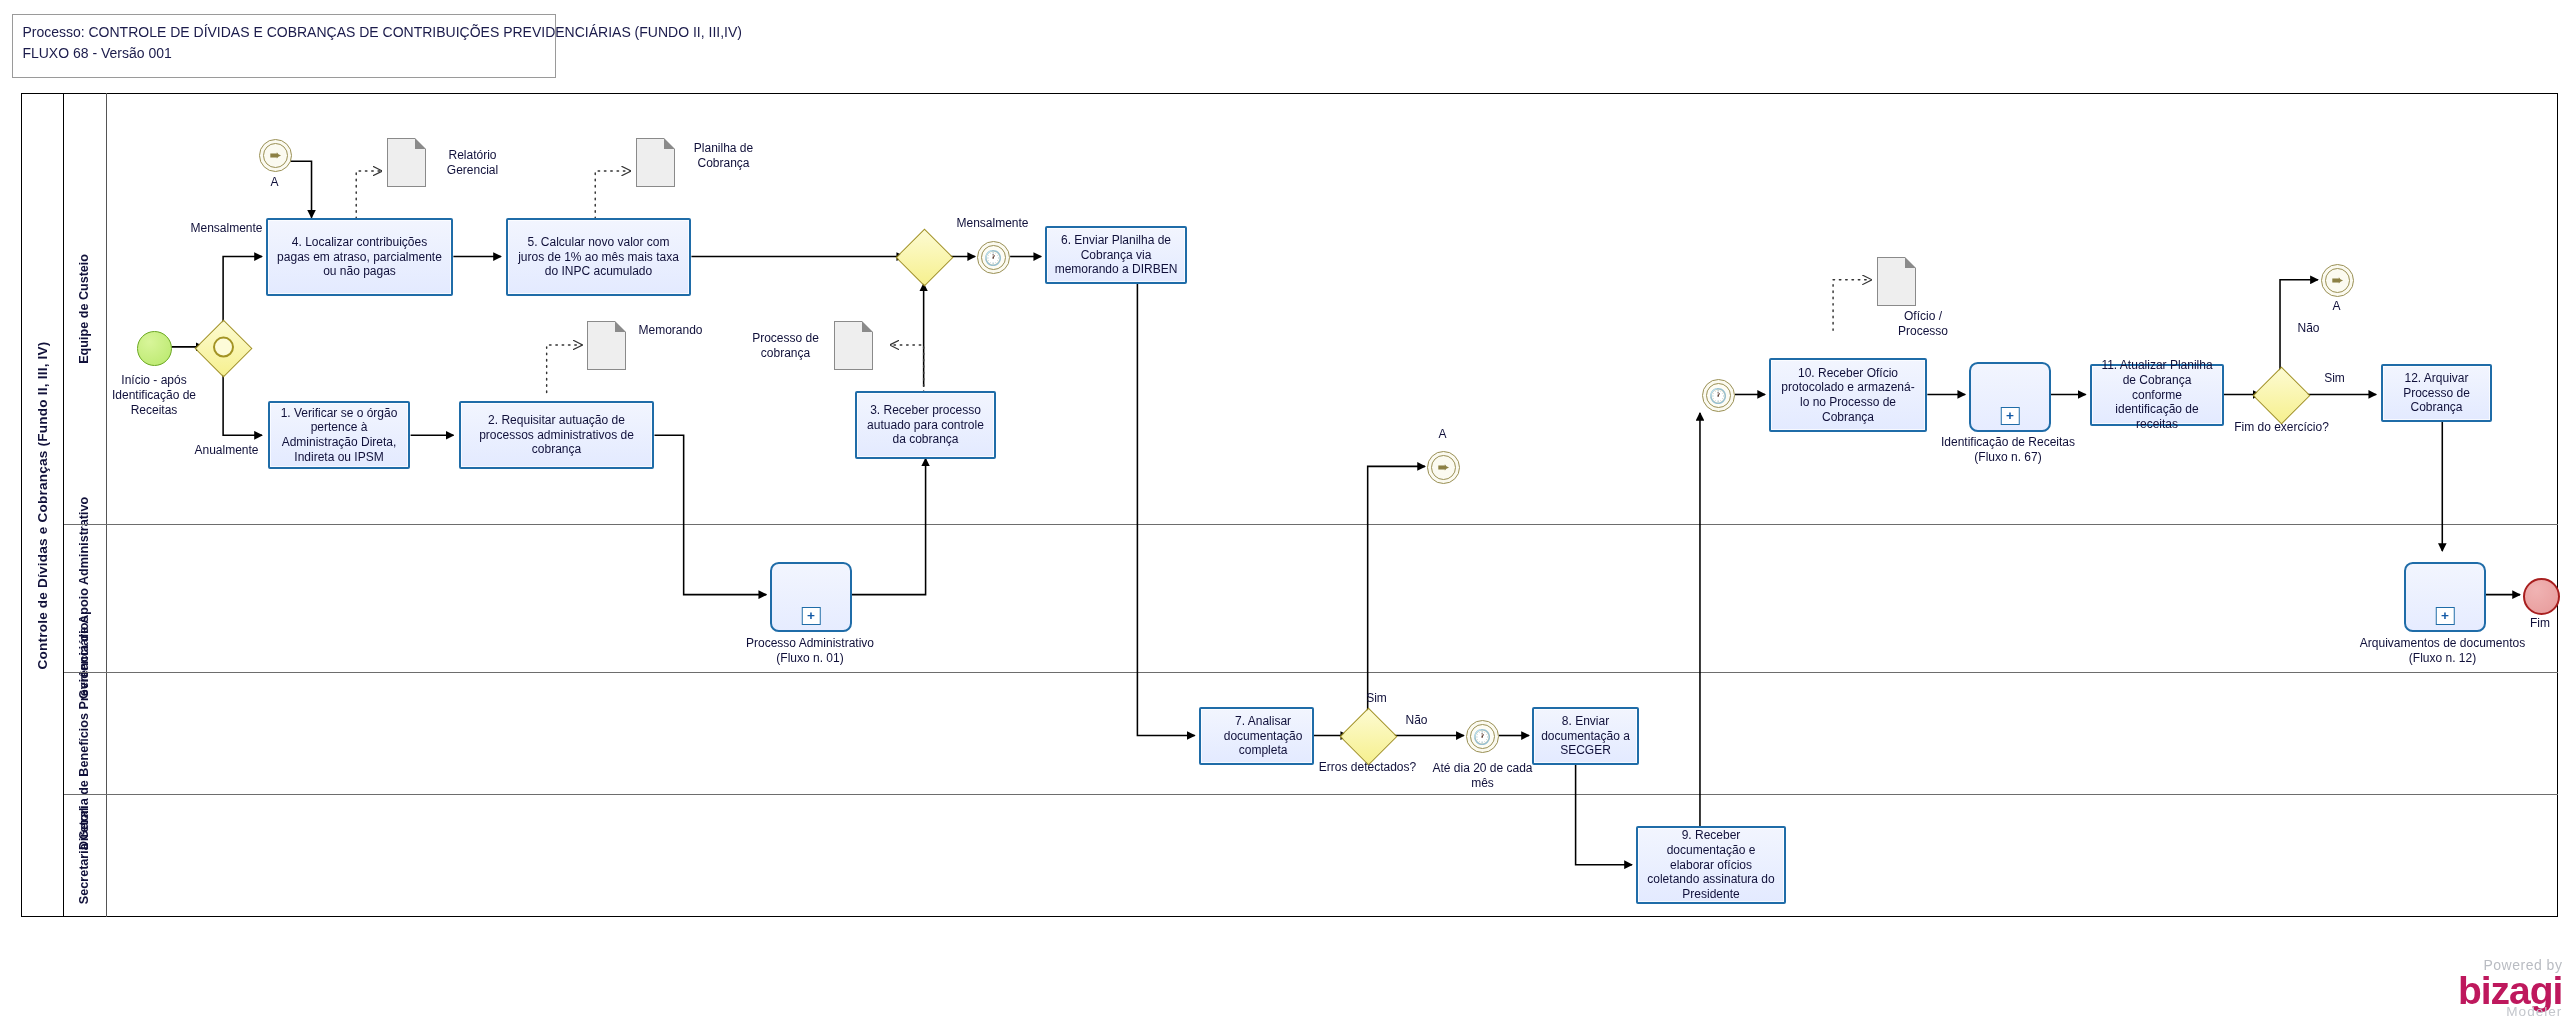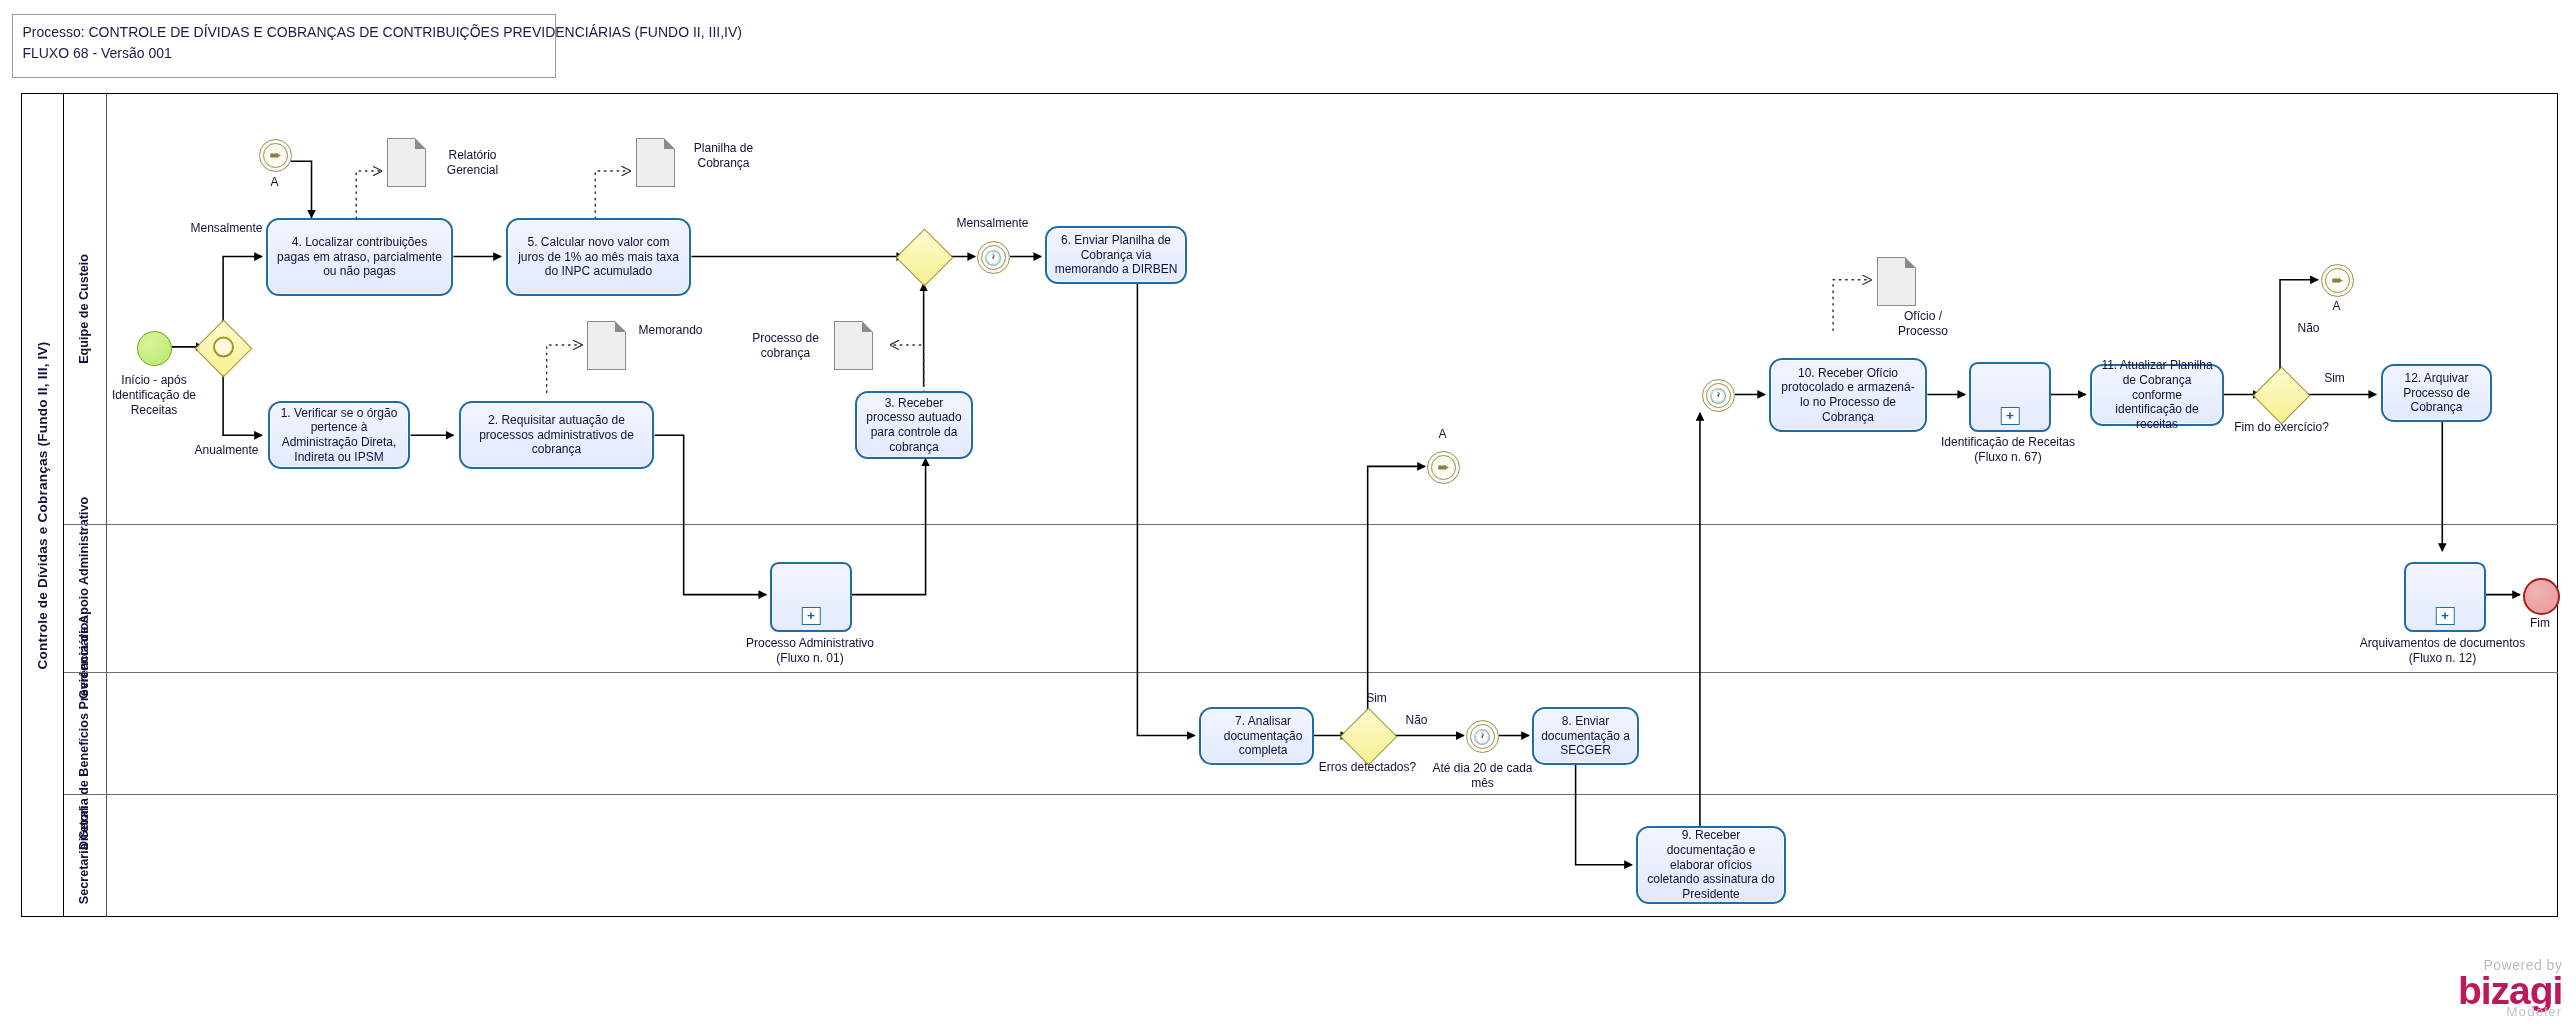--- a/index.html
+++ b/index.html
@@ -15,21 +15,21 @@
   
   #pool{left:21.4px;top:93px;width:2537px;height:824px;border:1.6px solid #000;background:#fff;}
   #pool-label{left:21.4px;top:93px;width:43px;height:824px;border-right:1.6px solid #000;display:flex;align-items:center;justify-content:center;}
   #pool-label span{transform:rotate(-90deg);white-space:nowrap;font-size:13.6px;font-weight:bold;letter-spacing:0.2px;}
 
   .lane-label{left:64px;border-right:1.2px solid #555;display:flex;align-items:center;justify-content:center;}
   .lane-label span{transform:rotate(-90deg);white-space:nowrap;font-size:12.6px;font-weight:bold;text-align:center;line-height:1.25;}
   .lane-sep{left:64px;width:2494px;height:0;border-top:1.4px solid #6d6d6d;}
 
   
-  .task{border:2.3px solid #1f6ca8;border-radius:13px;
+  .task{border:2.3px solid #1f6ca8;border-radius:2px;
         background:linear-gradient(180deg,#f2f5fe 0%,#e3eaff 100%);
         display:flex;align-items:center;justify-content:center;text-align:center;
         font-size:12px;line-height:1.22;padding:2.9px 5.8px;color:#10103a;
         box-shadow:0 0 0 1px rgba(255,255,255,.7) inset;}
   .subproc{border:2.5px solid #1f6ca8;border-radius:8.7px;
         background:linear-gradient(180deg,#f2f5fe 0%,#e6ecff 100%);position:absolute;}
   .subproc .plus{position:absolute;left:50%;bottom:4.9px;transform:translateX(-50%);
         width:16.5px;height:16.5px;border:1.6px solid #1f6ca8;background:#fff;
         display:flex;align-items:center;justify-content:center;font-size:13.6px;font-weight:bold;color:#1259a6;line-height:1;}
   .caption{position:absolute;text-align:center;font-size:12px;line-height:1.25;color:#10103a;}
@@ -261,21 +261,21 @@
     <div>Ofício /</div>
     <div>Processo</div>
   </div>
 
   <div class="abs task" style="left:266px;top:218px;width:187px;height:78px;">4. Localizar contribuições pagas em atraso, parcialmente ou não pagas</div>
   <div class="abs task" style="left:506px;top:218px;width:185px;height:78px;">5. Calcular novo valor com juros de 1% ao mês mais taxa do INPC acumulado</div>
   <div class="abs task" style="left:1045px;top:226px;width:142px;height:58px;">6. Enviar Planilha de Cobrança via memorando a DIRBEN</div>
 
   <div class="abs task" style="left:268px;top:401px;width:142px;height:68px;">1. Verificar se o órgão pertence à Administração Direta, Indireta ou IPSM</div>
   <div class="abs task" style="left:459px;top:401px;width:195px;height:68px;">2. Requisitar autuação de processos administrativos de cobrança</div>
-  <div class="abs task" style="left:855px;top:391px;width:118px;height:68px;text-align:center;">3. Receber processo autuado para controle da cobrança</div>
+  <div class="abs task" style="left:855px;top:391px;width:141px;height:68px;text-align:center;">3. Receber processo autuado para controle da cobrança</div>
 
   <div class="abs task" style="left:1199px;top:707px;width:115px;height:58px;padding-left:19px;">7. Analisar documentação completa</div>
   <div class="abs task" style="left:1532px;top:707px;width:107px;height:58px;">8. Enviar documentação a SECGER</div>
   <div class="abs task" style="left:1636px;top:826px;width:150px;height:78px;">9. Receber documentação e elaborar ofícios coletando assinatura do Presidente</div>
 
   <div class="abs task" style="left:1769px;top:358px;width:158px;height:74px;">10. Receber Ofício protocolado e armazená-lo no Processo de Cobrança</div>
   <div class="abs task" style="left:2090px;top:364px;width:134px;height:62px;">11. Atualizar Planilha de Cobrança conforme identificação de receitas</div>
   <div class="abs task" style="left:2381px;top:364px;width:111px;height:58px;">12. Arquivar Processo de Cobrança</div>
 
   <div class="subproc" style="left:770px;top:562px;width:78px;height:66px;">

